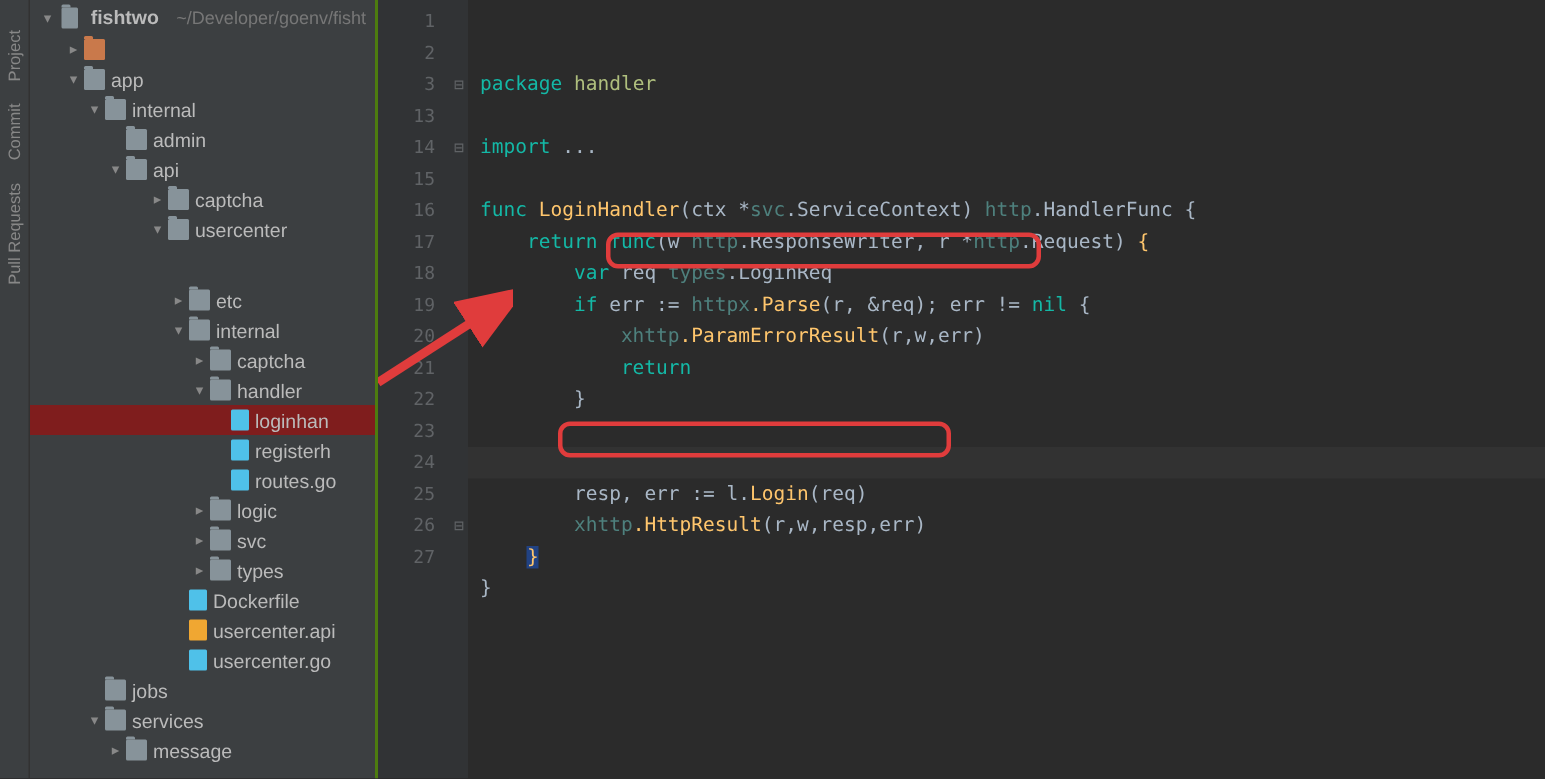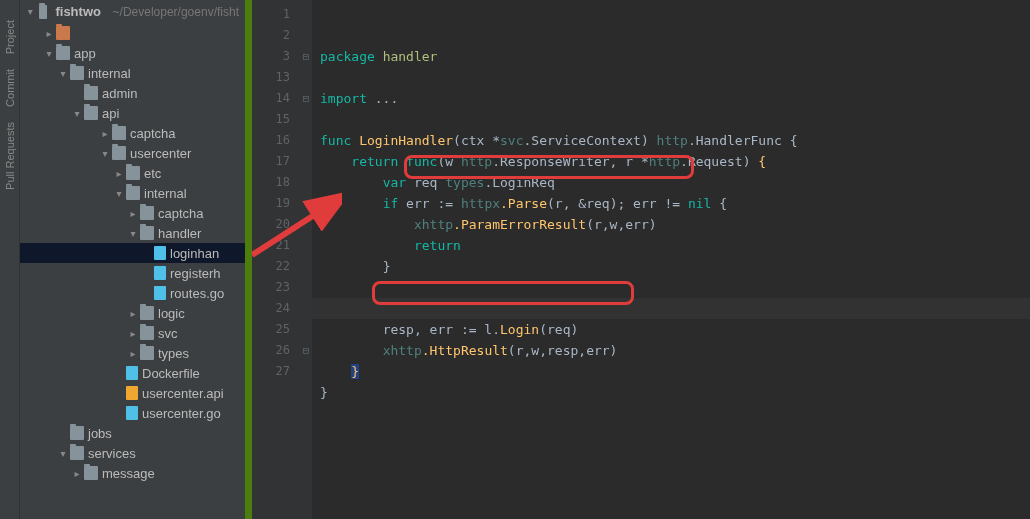--- a/index.html
+++ b/index.html
@@ -1,25 +1,25 @@
 <!DOCTYPE html>
 <html><head>
 <meta charset="utf-8">
 <style>
 * { margin:0; padding:0; box-sizing:border-box; }
 body { font-family: -apple-system, BlinkMacSystemFont, 'Segoe UI', sans-serif; font-size:13px; background:#2b2b2b; color:#a9b7c6; width:1030px; height:519px; overflow:hidden; position:relative; }
 .container { display:flex; height:100%; width:100%; }
 .left-rail { width:20px; background:#3c3f41; border-right:1px solid #323232; display:flex; flex-direction:column; align-items:center; padding-top:20px; gap:15px; }
 .left-rail span { writing-mode:vertical-rl; transform:rotate(180deg); font-size:11px; color:#888; cursor:pointer; }
-.sidebar { width:232px; background:#3c3f41; overflow:hidden; border-right:7px solid #4d7c0f; }
+.sidebar { width:232px; background:#3c3f41; overflow:hidden; border-right:2px solid #4d7c0f; }
 .project-root { padding:4px 6px; display:flex; align-items:center; gap:4px; color:#bbb; }
 .project-path { color:#777; font-size:12px; }
 .tree { font-size:13px; }
 .tree-node { display:flex; align-items:center; height:20px; padding-right:4px; cursor:pointer; white-space:nowrap; overflow:hidden; }
-.tree-node.selected { background:#0f172a; color:#fff; }
+.tree-node.selected { background:#7f1d1d; color:#fff; }
 .arrow { width:14px; text-align:center; color:#888; font-size:10px; }
 .arrow.open::before { content:"▾"; }
 .arrow.closed::before { content:"▸"; }
 .arrow.none::before { content:""; }
 .folder-icon { width:14px; height:14px; display:inline-block; background:#87939a; border-radius:1px; position:relative; margin-right:4px; }
 .folder-icon::before { content:""; position:absolute; top:-2px; left:0; width:6px; height:2px; background:#87939a; border-radius:1px 1px 0 0; }
 .folder-icon.idea { background:#c9794b; }
 .folder-icon.idea::before { background:#c9794b; }
 .file-icon { width:12px; height:14px; display:inline-block; background:#a9b7c6; border-radius:1px; margin-right:4px; position:relative; }
 .file-icon.go { background:#4fc1e9; }
@@ -89,21 +89,21 @@
         <div class="tree-node" style="padding-left: 78px;">
           <span class="arrow closed"></span>
           <span class="folder-icon"></span>
           <span class="tree-label">captcha</span>
         </div>
         <div class="tree-node" style="padding-left: 78px;">
           <span class="arrow open"></span>
           <span class="folder-icon"></span>
           <span class="tree-label">usercenter</span>
         </div>
-        <div class="tree-node" style="padding-left: 92px;">
+        <div class="tree-node" style="padding-left: 92px; margin-top: 27px;">
           <span class="arrow closed"></span>
           <span class="folder-icon"></span>
           <span class="tree-label">etc</span>
         </div>
         <div class="tree-node" style="padding-left: 92px;">
           <span class="arrow open"></span>
           <span class="folder-icon"></span>
           <span class="tree-label">internal</span>
         </div>
         <div class="tree-node" style="padding-left: 106px;">

